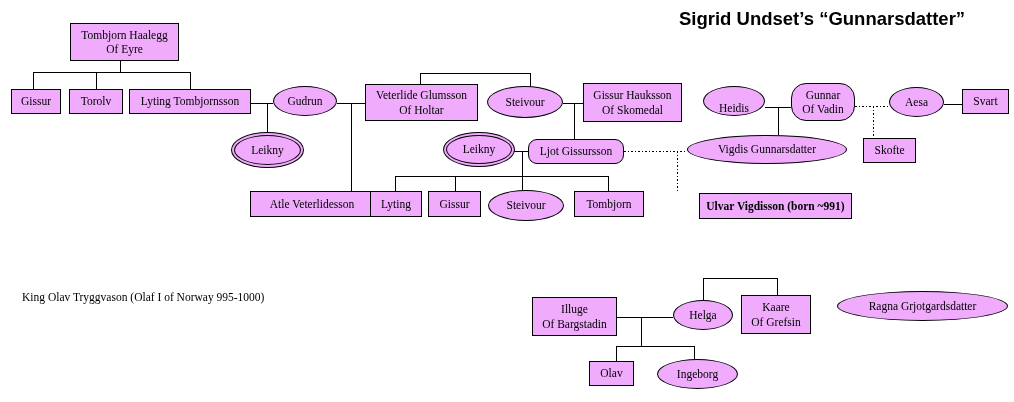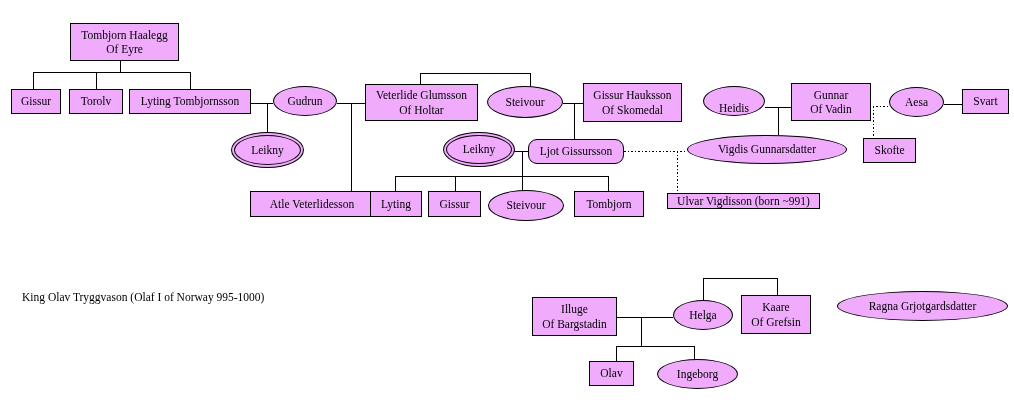--- a/index.html
+++ b/index.html
@@ -165,27 +165,27 @@
       </div>
       <div class="node box" style="left: 428px; top: 191px; width: 53px; height: 26px;">
         <span class="label">Gissur</span>
       </div>
       <div class="node ellipse" style="left: 488px; top: 190px; width: 76px; height: 31px;">
         <span class="label">Steivour</span>
       </div>
       <div class="node box" style="left: 574px; top: 191px; width: 70px; height: 26px;">
         <span class="label">Tombjorn</span>
       </div>
-      <div class="node box" style="left: 667px; top: 193px; width: 153px; height: 16px;">
+      <div class="node box" style="left: 699px; top: 193px; width: 153px; height: 26px; font-weight: bold;">
         <span class="label">Ulvar Vigdisson (born ~991)</span>
       </div>
       <div class="node ellipse" style="left: 703px; top: 86px; width: 62px; height: 30px; align-items: flex-end;">
         <span class="label">Heidis</span>
       </div>
-      <div class="node box" style="left: 791px; top: 83px; width: 80px; height: 38px;">
+      <div class="node box" style="left: 791px; top: 83px; width: 64px; height: 38px; border-radius: 15px;">
         <span class="label">Gunnar
 Of Vadin</span>
       </div>
       <div class="node ellipse" style="left: 687px; top: 135px; width: 160px; height: 29px;">
         <span class="label">Vigdis Gunnarsdatter</span>
       </div>
       <div class="node ellipse" style="left: 889px; top: 87px; width: 55px; height: 30px;">
         <span class="label">Aesa</span>
       </div>
       <div class="node box" style="left: 962px; top: 89px; width: 47px; height: 25px;">
@@ -208,14 +208,15 @@
       <div class="node ellipse" style="left: 837px; top: 291px; width: 171px; height: 30px;">
         <span class="label">Ragna Grjotgardsdatter</span>
       </div>
       <div class="node box" style="left: 589px; top: 361px; width: 45px; height: 25px;">
         <span class="label">Olav</span>
       </div>
       <div class="node ellipse" style="left: 657px; top: 359px; width: 81px; height: 30px;">
         <span class="label">Ingeborg</span>
       </div>
     </div>
+  <h1 id="diagram-title">Sigrid Undset’s “Gunnarsdatter”</h1>
   <div id="king-caption">King Olav Tryggvason (Olaf I of Norway 995-1000)</div>
 </div>
 
 </body></html>

